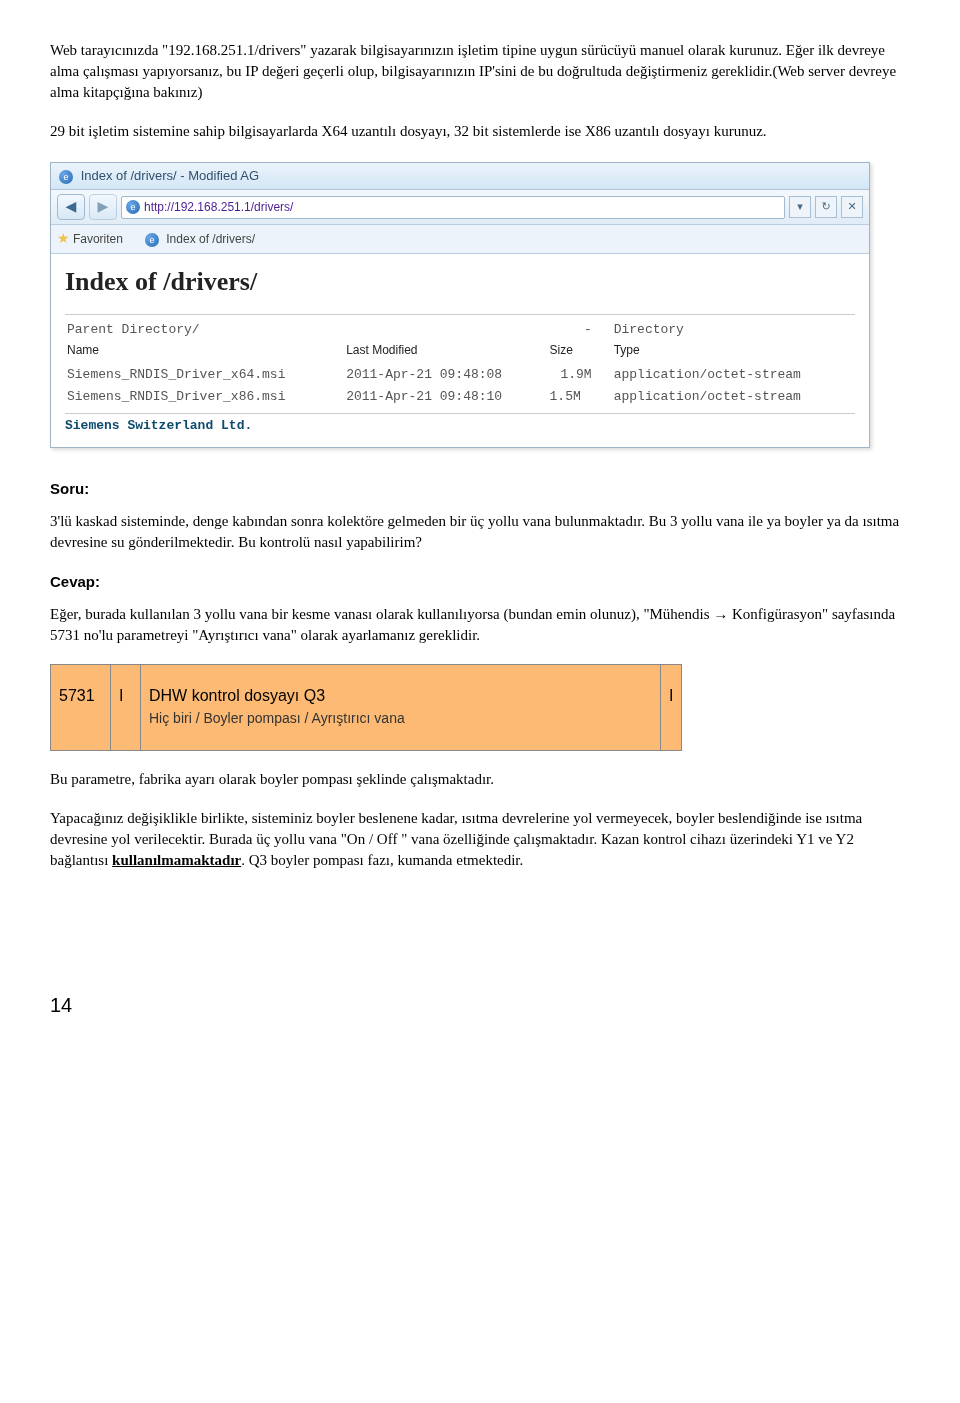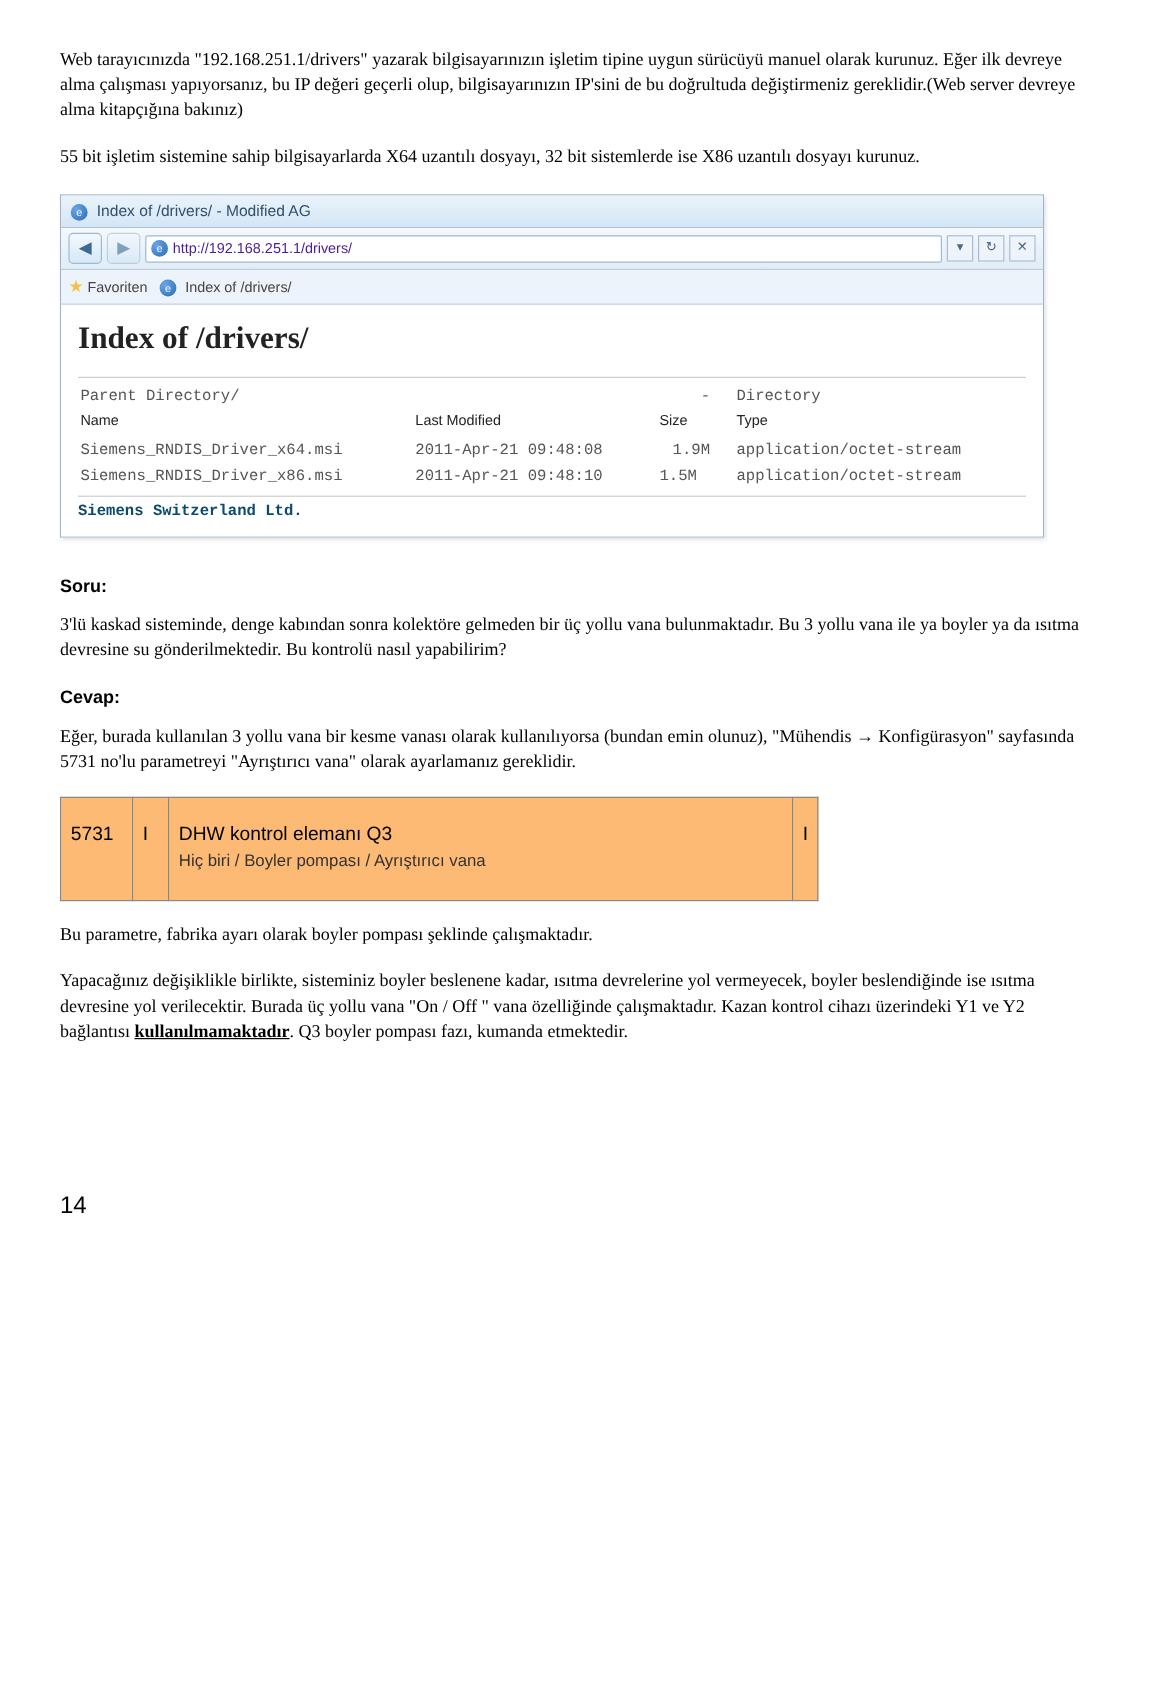--- a/index.html
+++ b/index.html
@@ -68,21 +68,21 @@
     .small-btn {
       width: 22px; height: 22px;
       border: 1px solid #a8bed2;
       background: #eef4fa;
       display:flex; align-items:center; justify-content:center;
       font-size:11px; color:#4b6a84;
     }
     .favbar {
       display:flex; align-items:center;
       background:#ecf3fa;
-      padding:4px 6px; gap:10px;
+      padding:4px 6px; gap:22px;
       border-bottom:1px solid #b8ccde;
     }
     .star { color:#f2c24c; font-size:14px; }
     .ie-e2 {
       width:14px; height:14px; border-radius:50%;
       background: radial-gradient(circle at 30% 30%, #68a6e8, #2a6cb2);
       display:inline-flex; align-items:center; justify-content:center;
       color:#fff; font-size:9px; margin-right:4px;
     }
     .content-area {
@@ -131,21 +131,21 @@
     .page-num {
       position: relative;
       margin-top: 120px;
       font-size: 20px;
     }
   </style>
 </head>
 <body>
 
 <p class="para">Web tarayıcınızda "192.168.251.1/drivers" yazarak bilgisayarınızın işletim tipine uygun sürücüyü manuel olarak kurunuz. Eğer ilk devreye alma çalışması yapıyorsanız, bu IP değeri geçerli olup, bilgisayarınızın IP'sini de bu doğrultuda değiştirmeniz gereklidir.(Web server devreye alma kitapçığına bakınız)</p>
-<p class="para">55 bit işletim sistemine sahip bilgisayarlarda X64 uzantılı dosyayı, 32 bit sistemlerde ise X86 uzantılı dosyayı kurunuz.</p>
+<p class="para">29 bit işletim sistemine sahip bilgisayarlarda X64 uzantılı dosyayı, 32 bit sistemlerde ise X86 uzantılı dosyayı kurunuz.</p>
 
 <div class="browser-shot">
   <div class="titlebar">
     <span style="display:inline-flex;width:14px;height:14px;border-radius:50%;background:radial-gradient(circle at 30% 30%,#68a6e8,#2a6cb2);color:#fff;font-size:9px;align-items:center;justify-content:center;margin-right:4px;">e</span>
     <span>Index of /drivers/ - Modified AG</span>
   </div>
   <div class="toolbar">
     <div class="nav-btn">
       <span>◀</span>
     </div>
@@ -217,21 +217,21 @@
 
 <p class="heading-bold">Cevap:</p>
 <p class="para">Eğer, burada kullanılan 3 yollu vana bir kesme vanası olarak kullanılıyorsa (bundan emin olunuz), "Mühendis → Konfigürasyon" sayfasında 5731 no'lu parametreyi "Ayrıştırıcı vana" olarak ayarlamanız gereklidir.</p>
 
 <table class="param-table">
   <tbody>
       <tr>
     <td style="width:60px;">5731</td>
     <td style="width:30px;">I</td>
     <td style="width:520px;">
-      <span>DHW kontrol elemanı Q3</span><br>
+      <span>DHW kontrol dosyayı Q3</span><br>
       <span class="sub">Hiç biri / Boyler pompası / Ayrıştırıcı vana</span>
     </td>
     <td style="width:20px;">I</td>
   </tr>
 </tbody>
   </table>
 
 <p class="para">Bu parametre, fabrika ayarı olarak boyler pompası şeklinde çalışmaktadır.</p>
 
 <p class="para">

